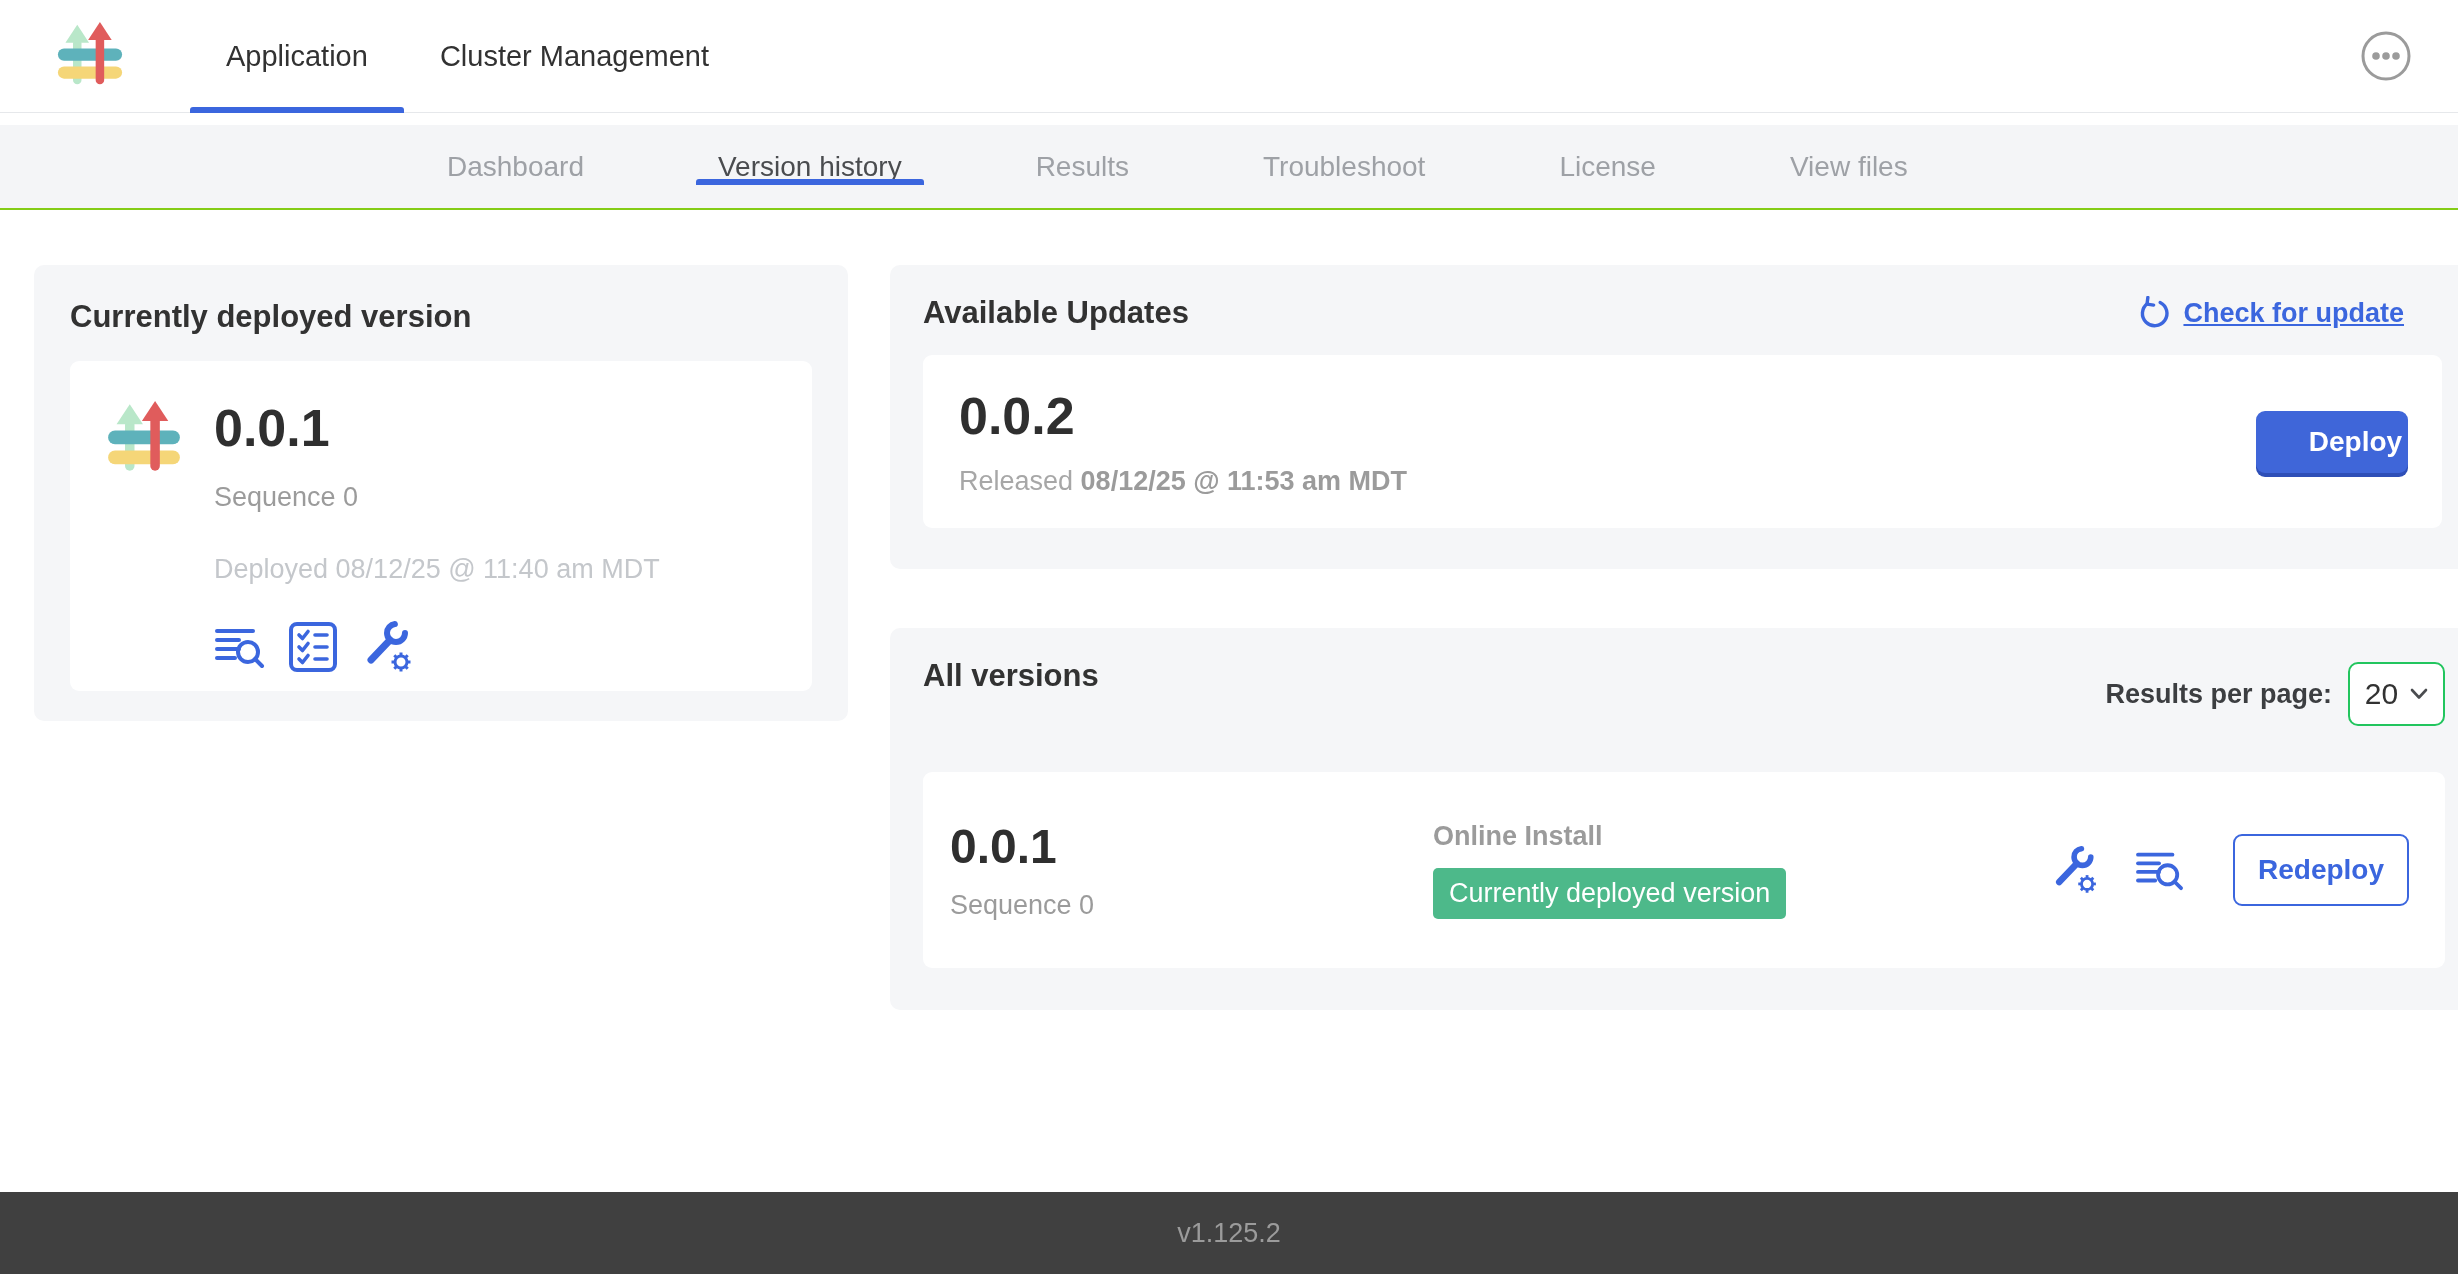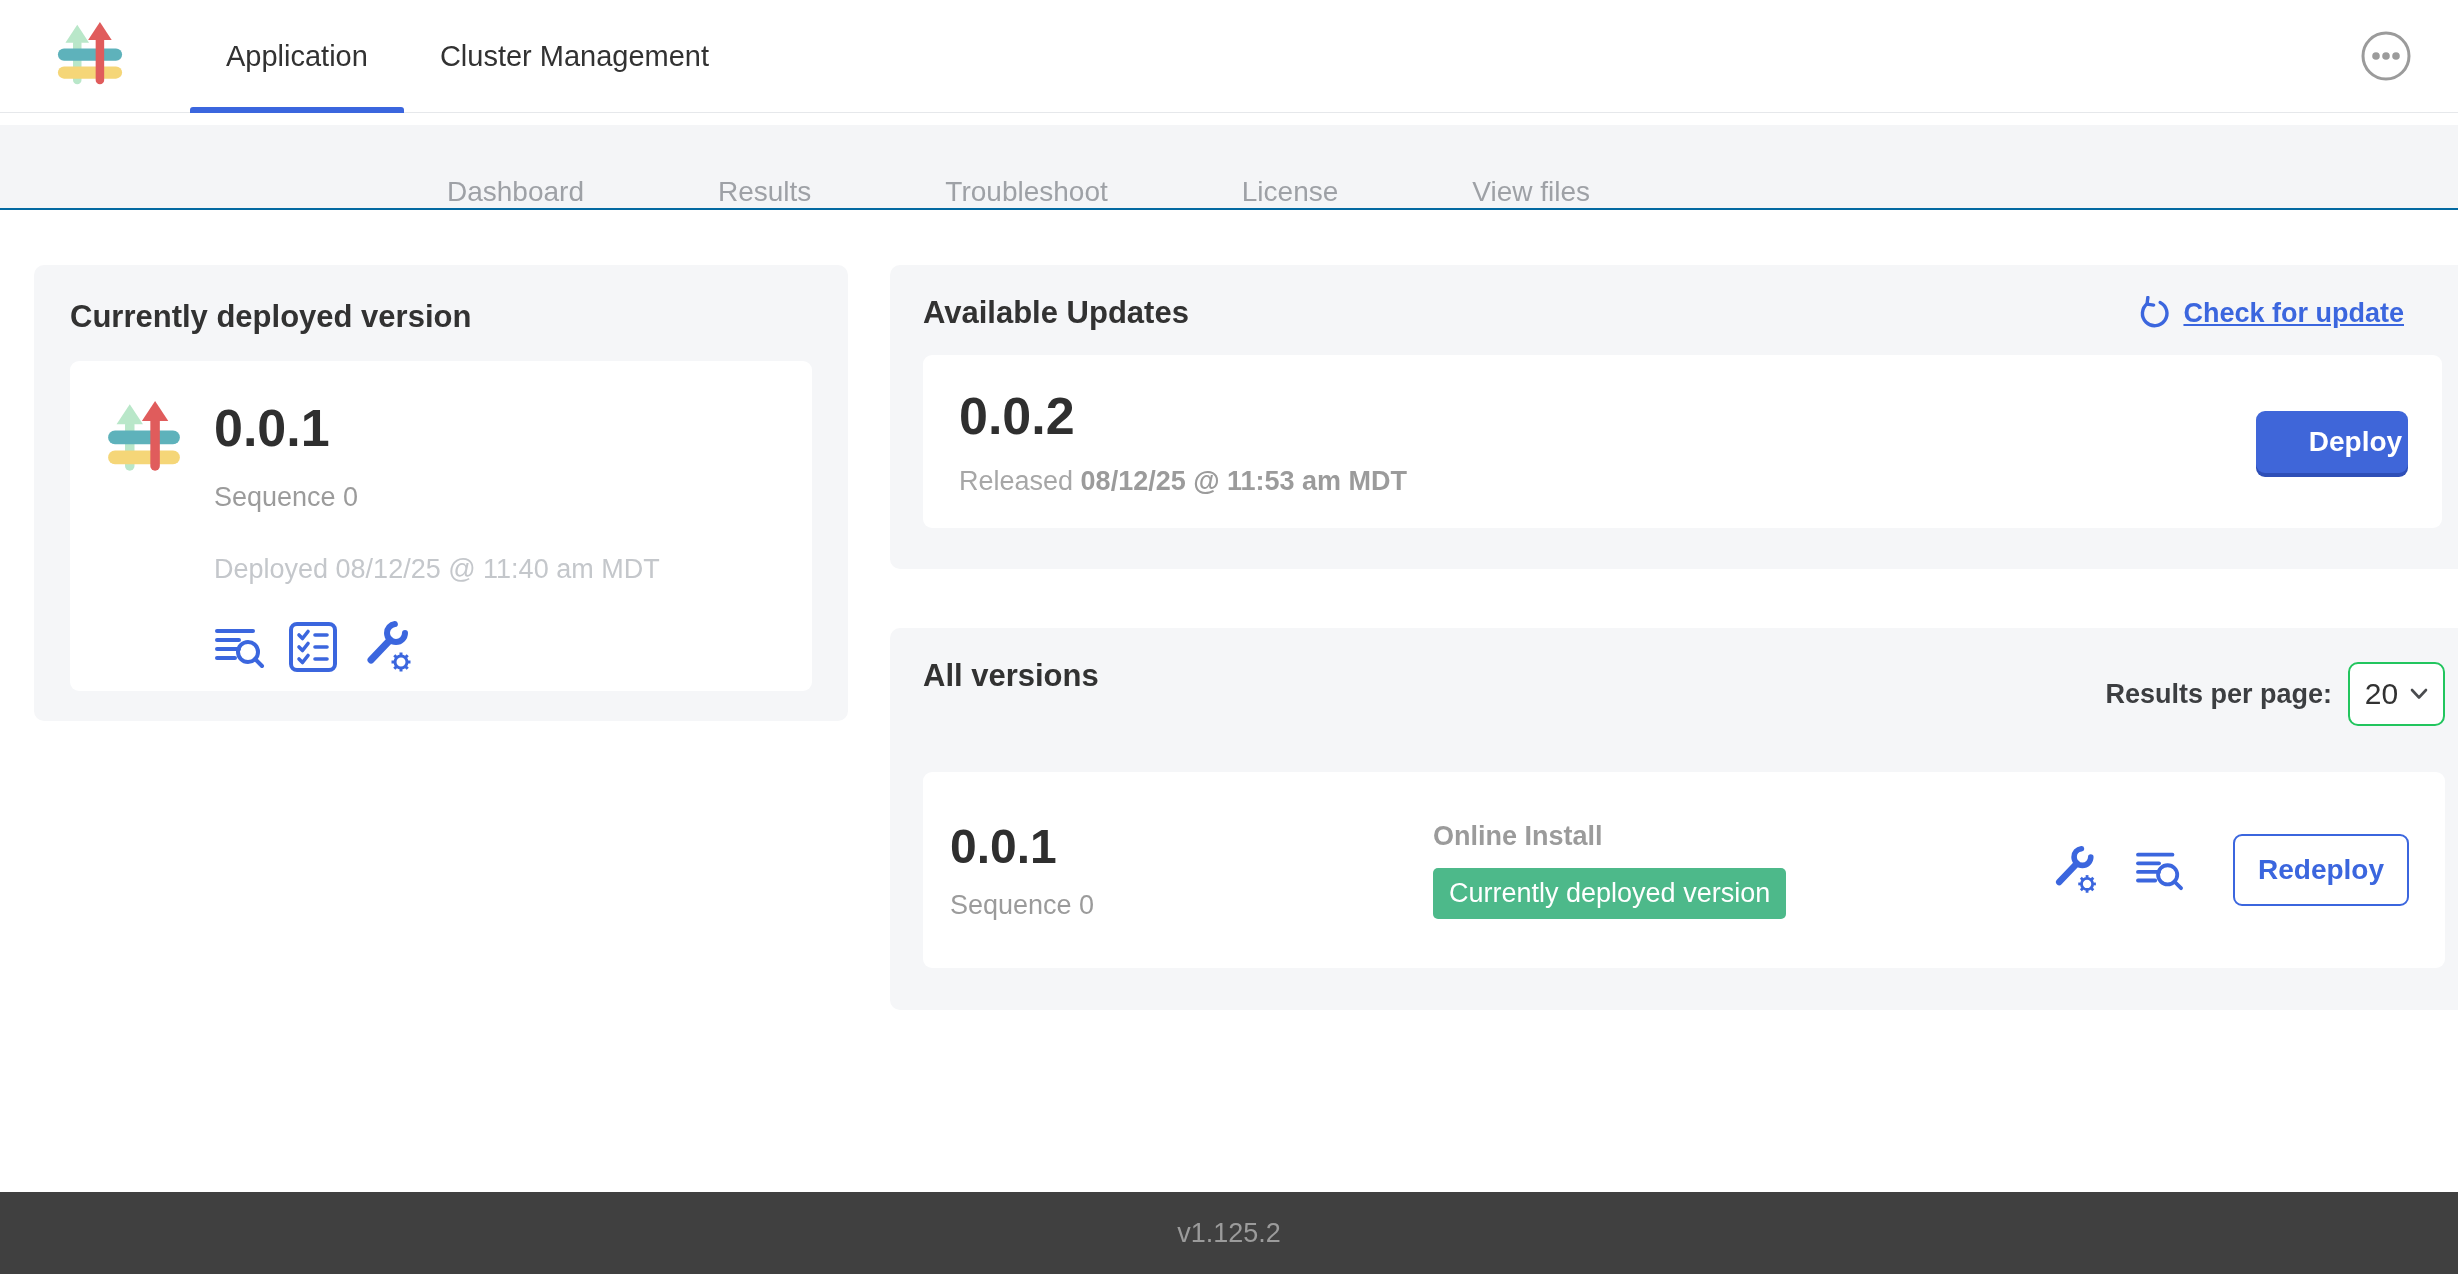--- a/index.html
+++ b/index.html
@@ -14,21 +14,21 @@
   
   .header { height:113px; background:#fff; border-bottom:1px solid #e6e8eb; display:flex; align-items:stretch; padding-left:56px; flex:none; }
   .logo-wrap { display:flex; align-items:center; margin-right:66px; }
   .top-tab { display:flex; align-items:center; padding:0 36px; font-size:29px; color:#323232; position:relative; cursor:pointer; }
   .top-tab.active { font-weight:500; }
   .top-tab.active::after { content:""; position:absolute; left:0; right:0; bottom:-1px; height:6px; background:#3b66de; border-radius:3px 3px 0 0; }
   .header-right { margin-left:auto; display:flex; align-items:center; padding-right:46px; }
   .ellipsis-btn { width:52px; height:52px; border-radius:50%; display:flex; align-items:center; justify-content:center; cursor:pointer; background:transparent; border:none; }
 
   
-  .subnav { height:85px; background:#f4f5f7; border-bottom:2px solid #0369a1; display:flex; align-items:flex-end; padding-left:425px; flex:none; }
+  .subnav { height:85px; background:#f4f5f7; border-bottom:2px solid #84cc16; display:flex; align-items:center; padding-left:425px; flex:none; }
   .sub-tab { display:flex; align-items:center; padding:0 22px; margin-right:90px; font-size:28px; color:#9ea1a6; position:relative; cursor:pointer; }
   .sub-tab.active { color:#4a4c4f; font-weight:500; }
   .sub-tab.active::after { content:""; position:absolute; left:0; right:0; bottom:-2px; height:6px; background:#3b66de; border-radius:3px 3px 0 0; }
 
   
   .main { flex:1; background:#fff; display:flex; align-items:flex-start; padding:43px 0 0 34px; gap:42px; }
   .card { background:#f5f6f8; border-radius:10px; }
   .card-title { font-size:31px; font-weight:700; color:#323232; }
 
   .deployed-card { width:814px; height:456px; padding:34px 36px; flex:none; }
@@ -100,20 +100,23 @@
           <circle cx="36" cy="26" r="3.8" fill="#9b9b9b"></circle>
         </svg>
       </button>
     </div>
   </div>
 
   <div class="subnav">
     <div class="sub-tab">
         <span>Dashboard</span>
       </div>
+    <div class="sub-tab active">
+        <span>Version history</span>
+      </div>
     <div class="sub-tab">
         <span>Results</span>
       </div>
     <div class="sub-tab">
         <span>Troubleshoot</span>
       </div>
     <div class="sub-tab">
         <span>License</span>
       </div>
     <div class="sub-tab">

